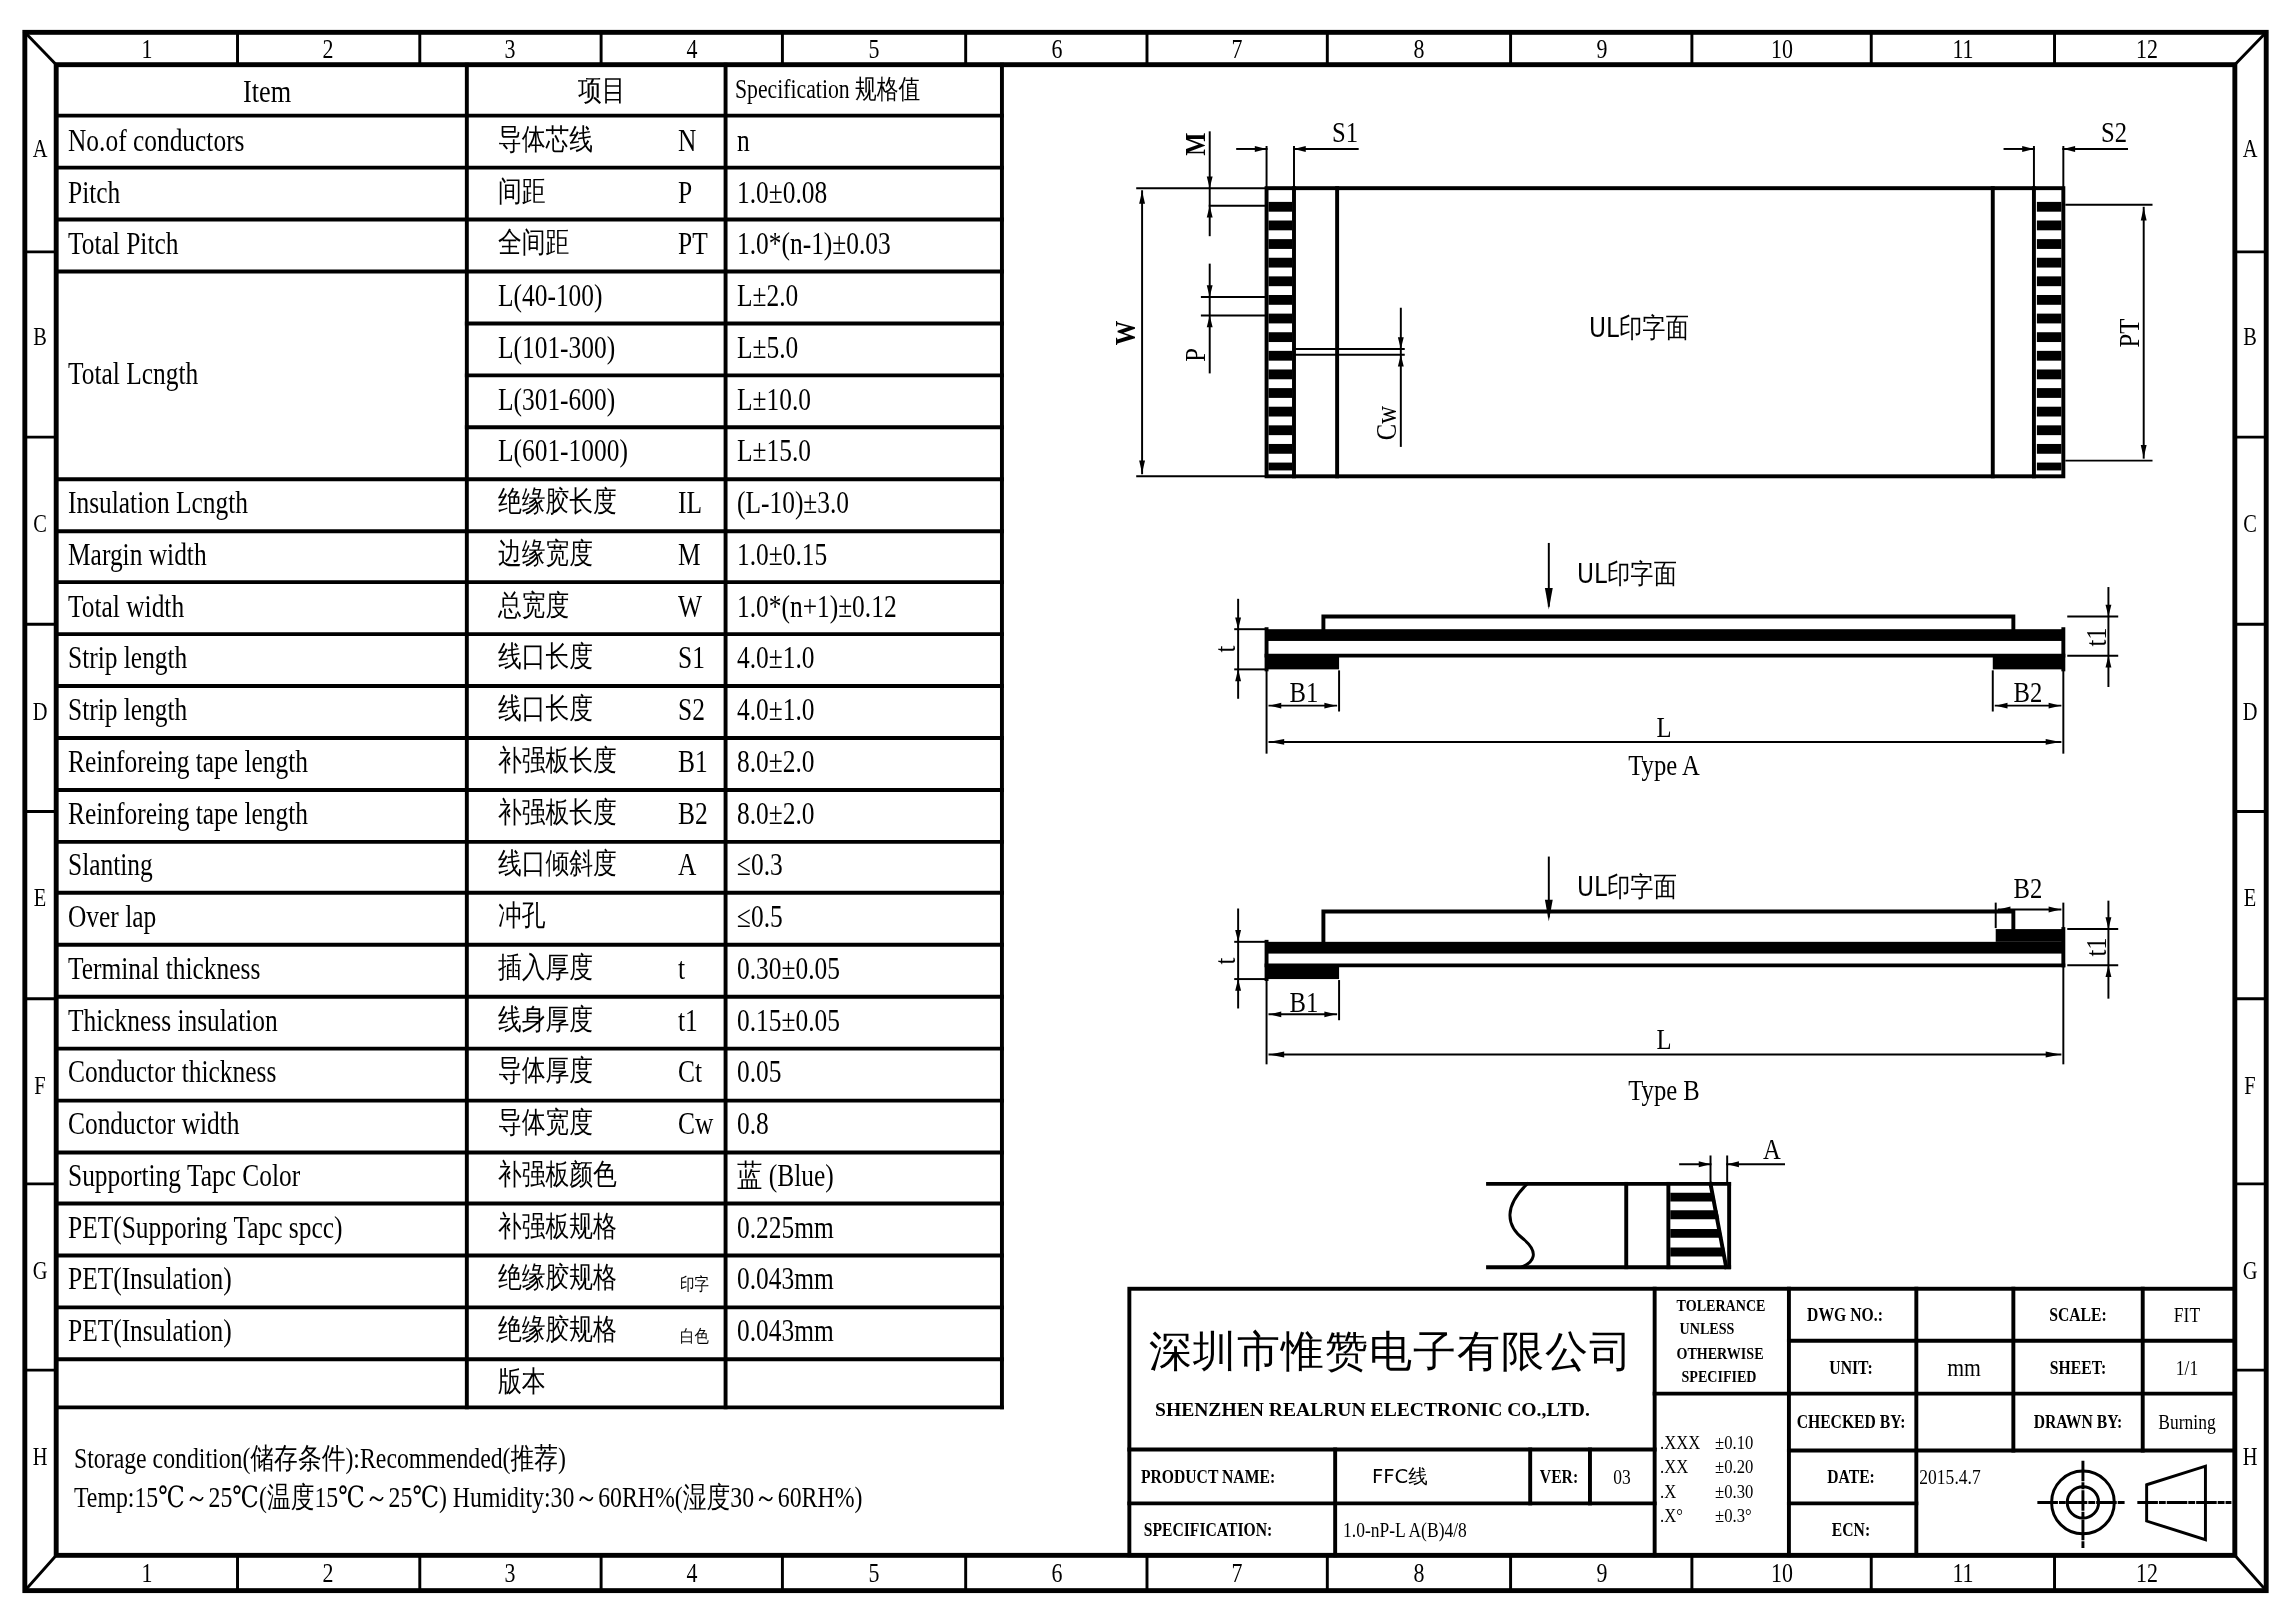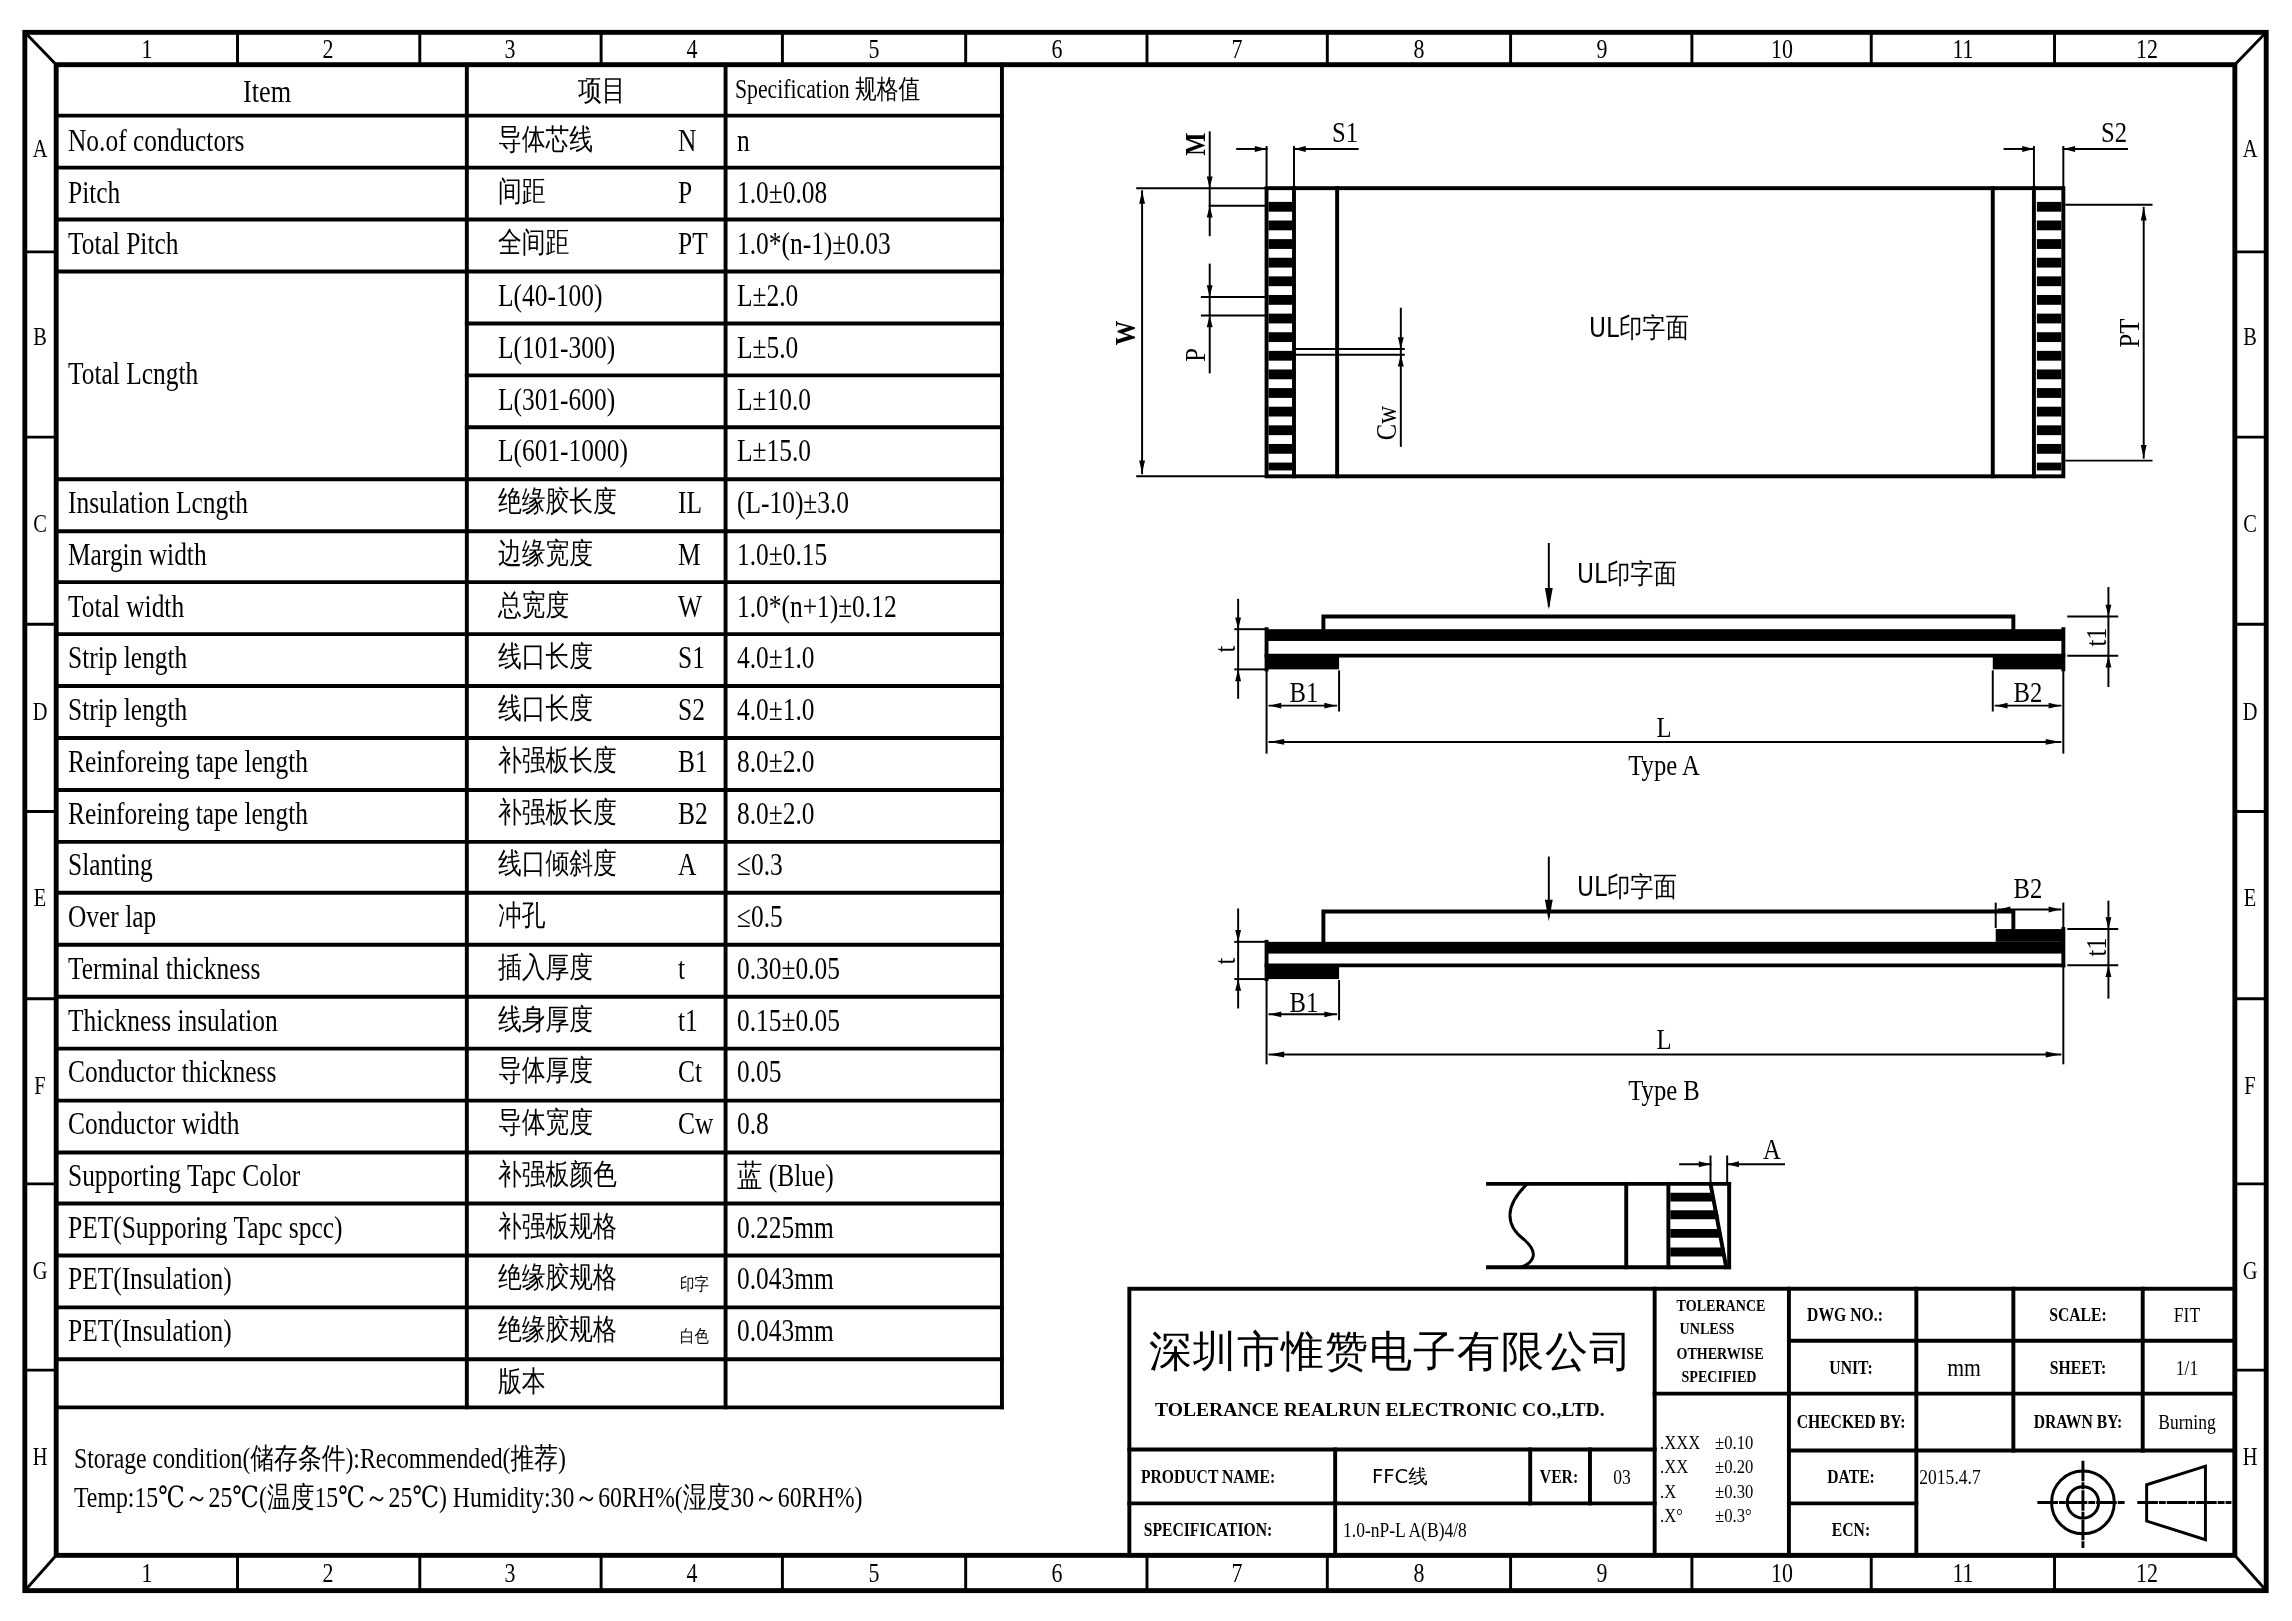--- a/index.html
+++ b/index.html
@@ -505,21 +505,21 @@
   <span class="t dim" style="left:2028px;top:888px">B2</span>
   <span class="t dim" style="left:1664px;top:1039px">L</span>
   <span class="t dim" style="left:1664px;top:1090px">Type B</span>
 </div>
 <div>
   <span class="t dim" style="left:1772px;top:1149px">A</span>
 </div>
 
 <div>
   <span class="t cn" style="left:1149px;top:1330px;font-size:43px;letter-spacing:1px">深圳市惟赞电子有限公司</span>
-  <span class="t" style="left:1155px;top:1400px;font-size:19.6px;font-weight:bold">TOLERANCE REALRUN ELECTRONIC CO.,LTD.</span>
+  <span class="t" style="left:1155px;top:1400px;font-size:19.6px;font-weight:bold">SHENZHEN REALRUN ELECTRONIC CO.,LTD.</span>
 
   <span class="t tb-label" style="left:1208px;top:1477px">PRODUCT NAME:</span>
   <span class="t tb-val cn" style="left:1372px;top:1477px;transform:translate(0,-50%);font-size:19.6px">FFC线</span>
   <span class="t tb-label" style="left:1559px;top:1477px">VER:</span>
   <span class="t tb-val" style="left:1622px;top:1477px">03</span>
   <span class="t tb-label" style="left:1208px;top:1530px">SPECIFICATION:</span>
   <span class="t tb-val" style="left:1343px;top:1530px;transform:translate(0,-50%) scaleX(0.85);transform-origin:0 50%">1.0-nP-L A(B)4/8</span>
 
   <span class="t tb-label" style="left:1721px;top:1306px;font-size:17.6px">TOLERANCE</span>
   <span class="t tb-label" style="left:1707px;top:1329px;font-size:17.6px">UNLESS</span>

